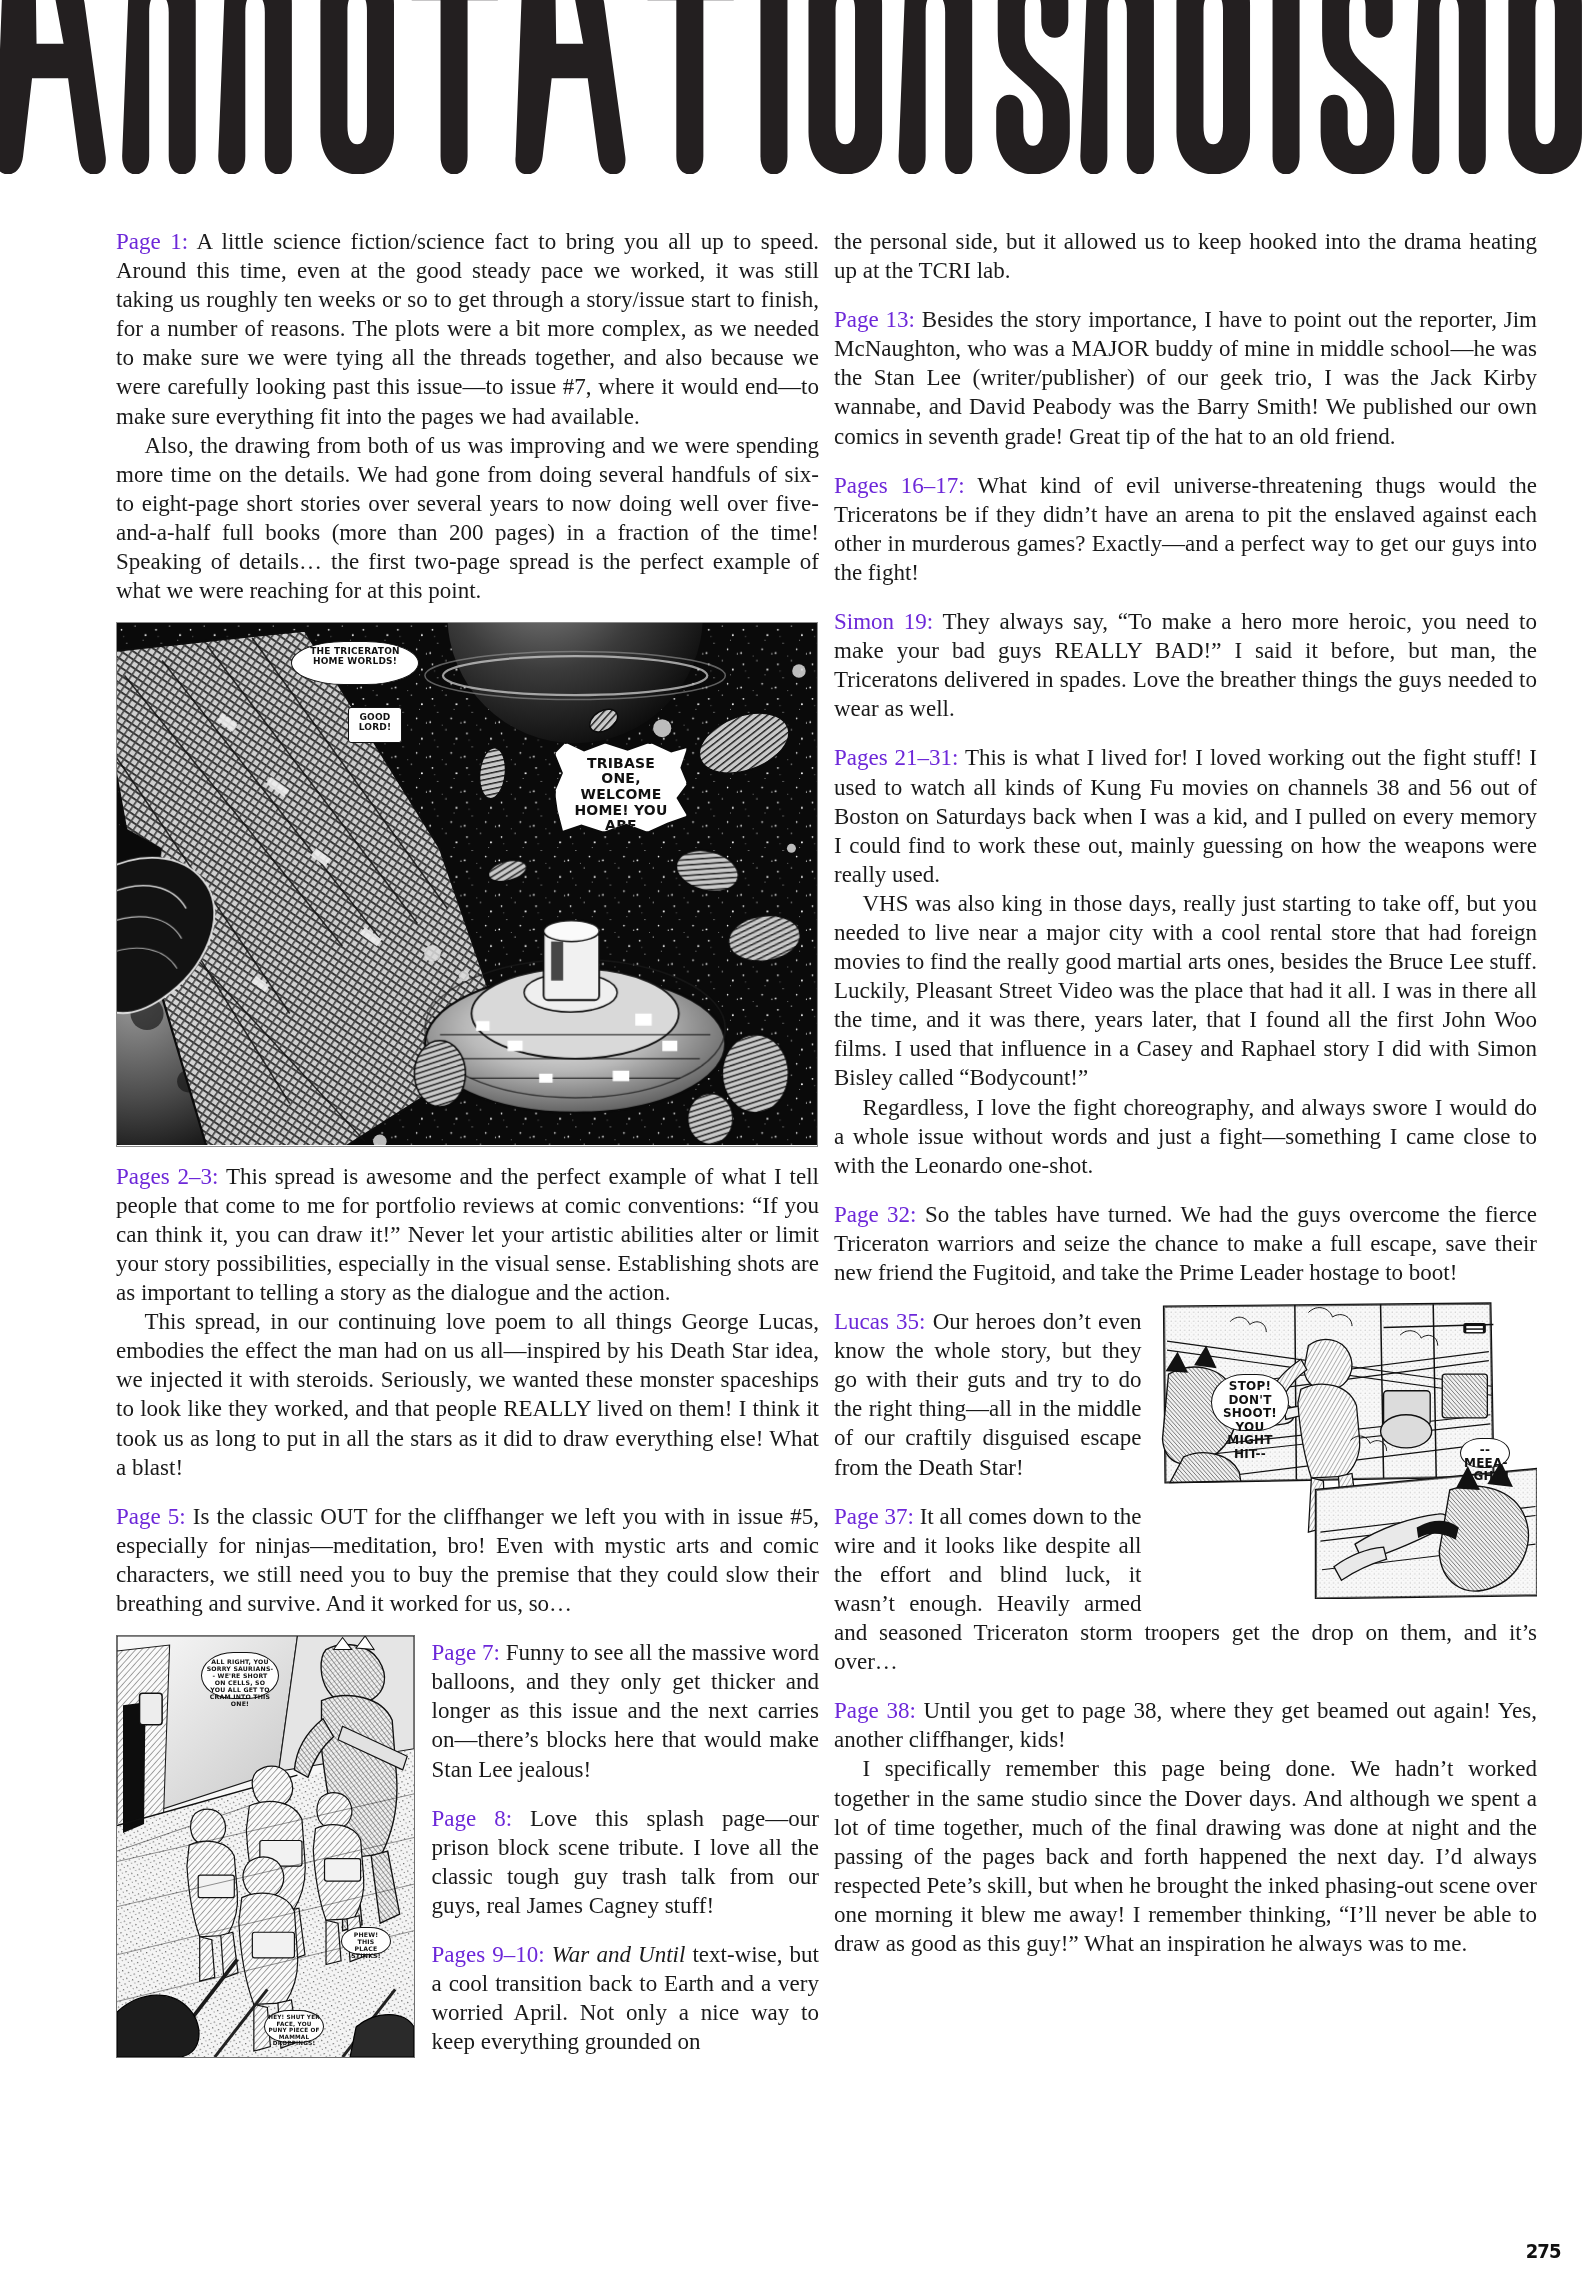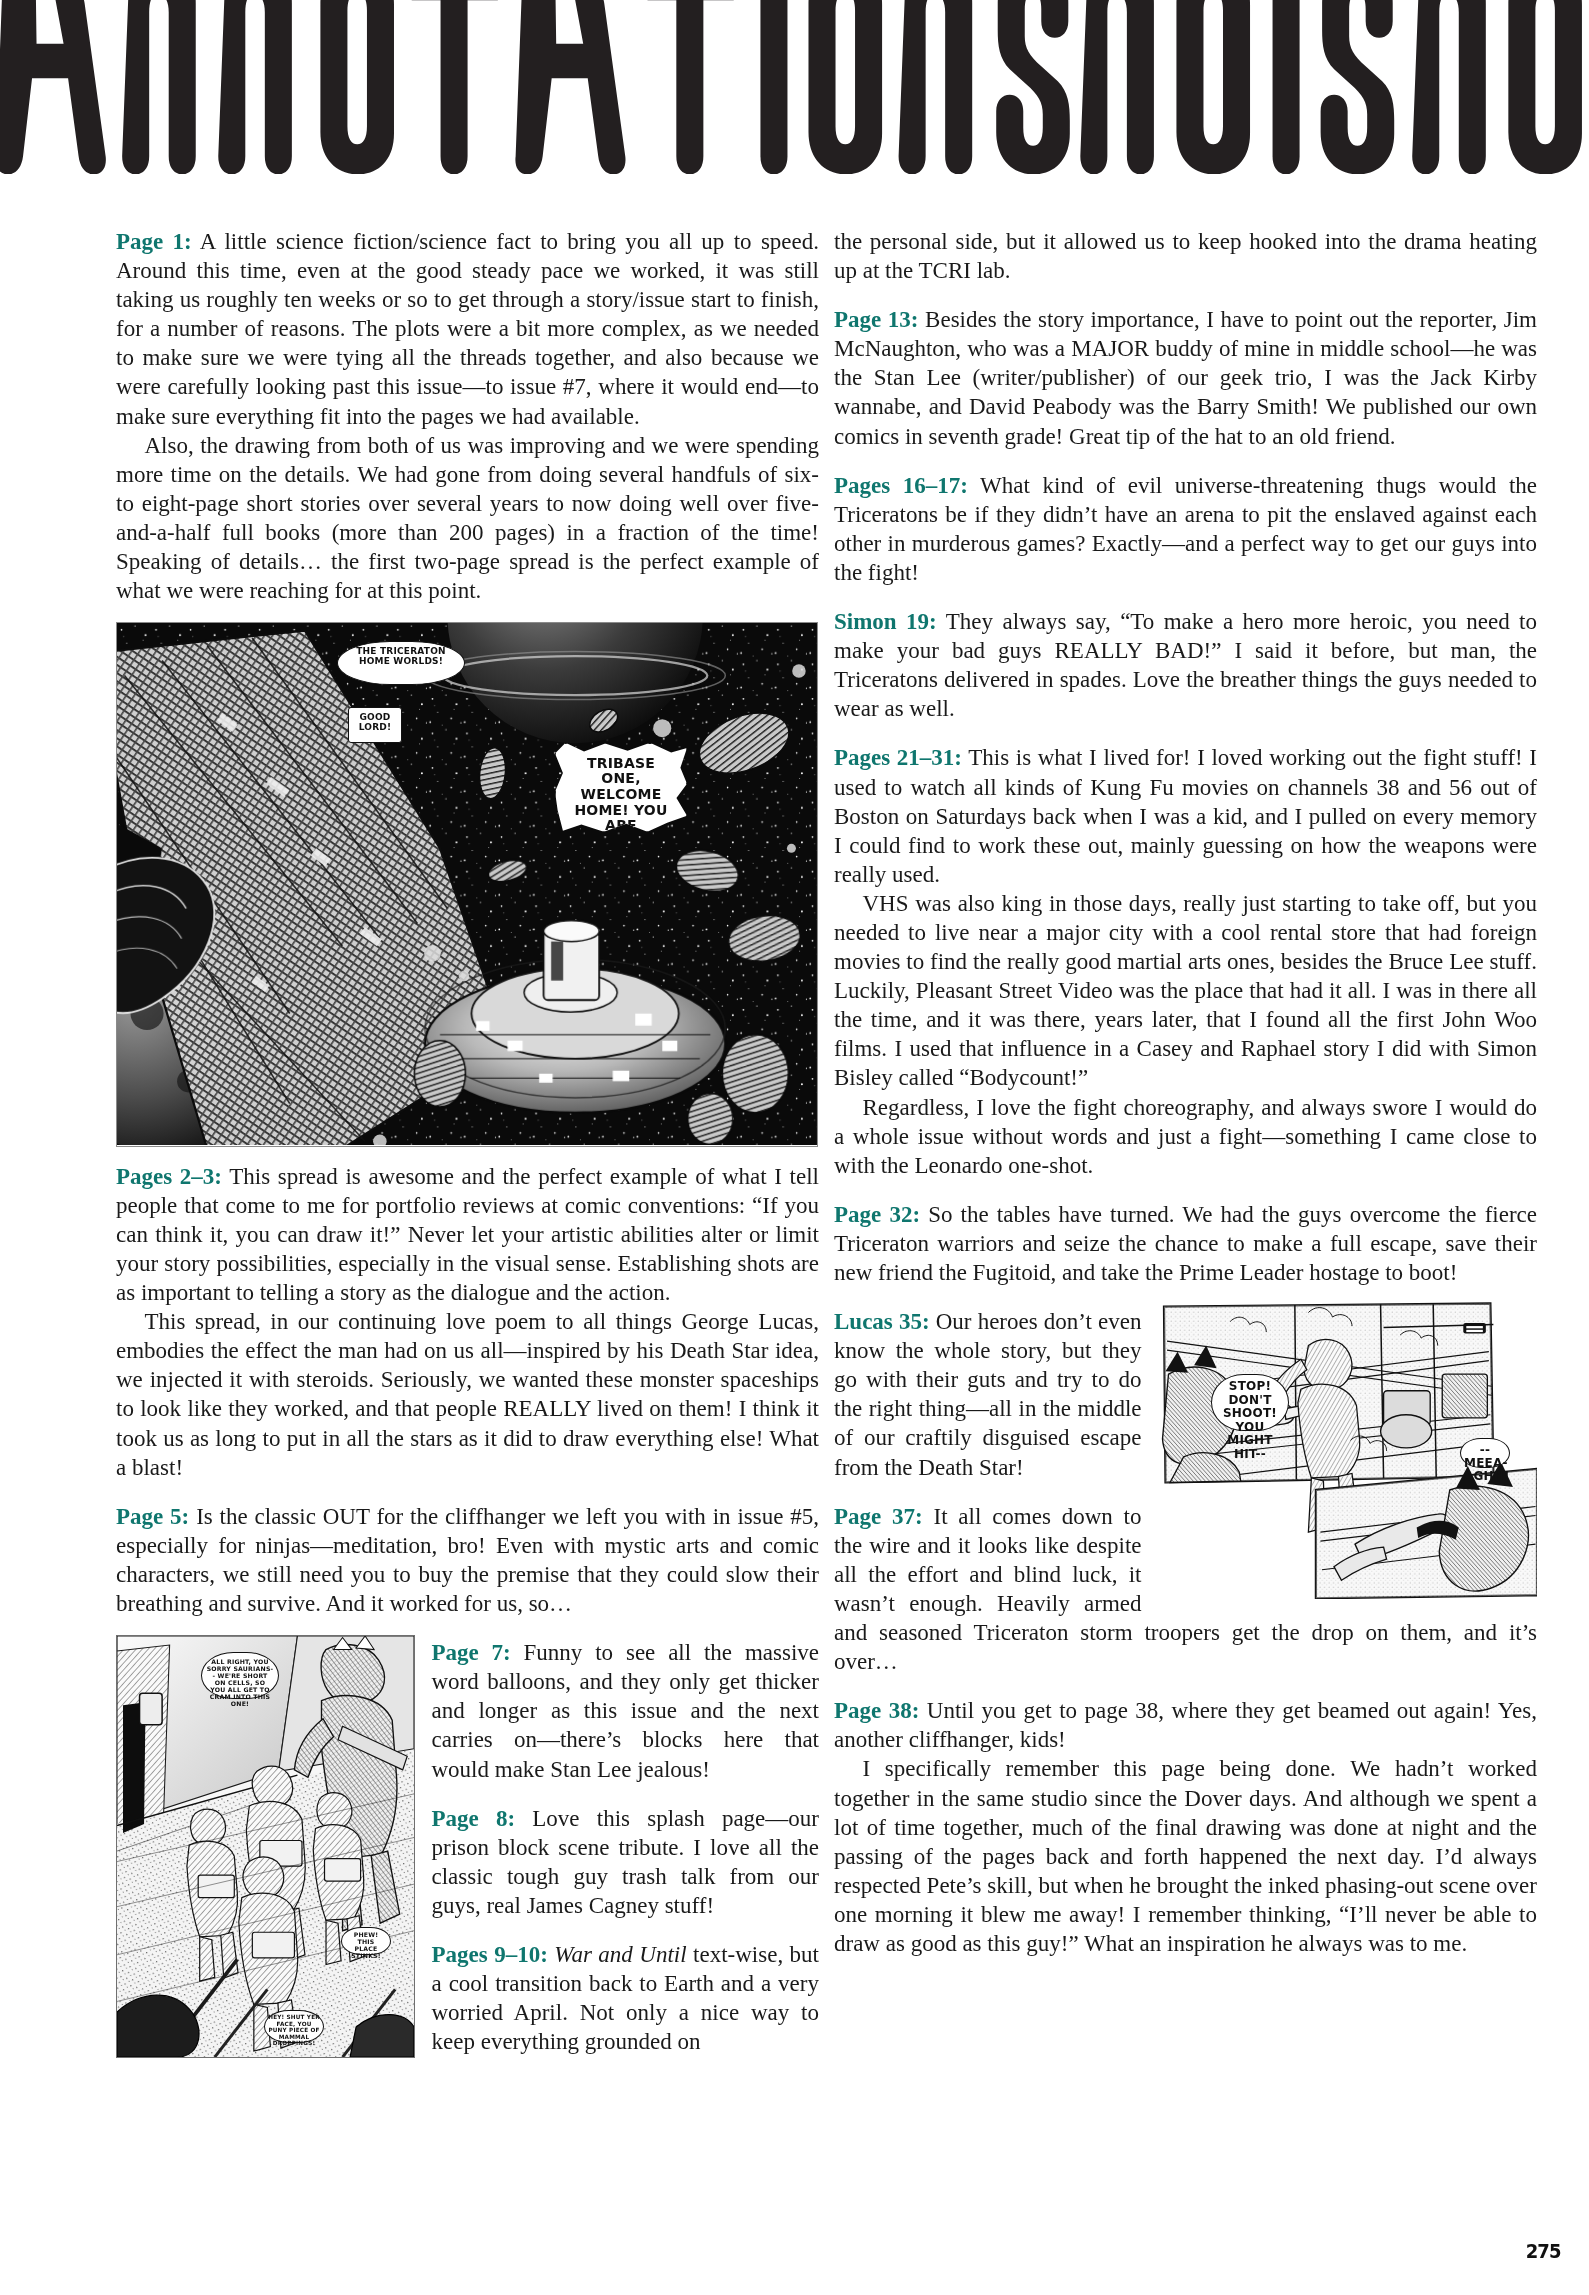--- a/index.html
+++ b/index.html
@@ -26,21 +26,21 @@
     text-align:justify;
     -webkit-hyphens:none;hyphens:none;
   }
   #col-left{left:116px;}
   #col-right{left:834px;}
 
   p{margin:0;}
   p.flow{text-indent:28.5px;}
   p.gap{margin-top:20px;}
   .lead{
-    color:#0f766e;font-weight:bold;
+    color:#6d28d9;font-weight:normal;
     font-family:"Liberation Serif","DejaVu Serif",serif;
   }
   .it{font-style:italic;}
 
   
   .fig{
     background:#fff;border:0.8px solid #7b7b7b;
     overflow:hidden;position:relative;
   }
   .fig.space{
@@ -258,21 +258,21 @@
         <g fill="#dcdcdc" opacity=".85">
           <circle cx="726" cy="140" r="12"></circle>
             <circle cx="908" cy="64" r="9"></circle>
           <circle cx="420" cy="440" r="11"></circle>
             <circle cx="462" cy="470" r="7"></circle>
           <circle cx="898" cy="300" r="6"></circle>
             <circle cx="350" cy="690" r="9"></circle>
         </g>
       </svg>
 
-      <div class="balloon" style="left:174px;top:18px;width:128px;height:44px;font-size:9px;margin-left:46px;">THE TRICERATON HOME WORLDS!</div>
+      <div class="balloon" style="left:174px;top:18px;width:128px;height:44px;font-size:9px;">THE TRICERATON HOME WORLDS!</div>
       <div class="balloon rect" style="left:231px;top:84px;width:54px;height:36px;font-size:9px;border-radius:3px;">GOOD LORD!</div>
       <div class="balloon jag" style="left:438px;top:120px;width:132px;height:89px;font-size:14px;padding:12px 10.5px;">TRIBASE ONE, WELCOME HOME! YOU ARE CLEARED TO DOCK AT REPUBLIC CENTRAL, BAY 48!</div>
     </div>
 
     <p><span class="lead">Pages 2–3:</span><span> This spread is awesome and the perfect example of what I tell people that come to me for portfolio reviews at comic conventions: “If you can think it, you can draw it!” Never let your artistic abilities alter or limit your story possibilities, especially in the visual sense. Establishing shots are as important to telling a story as the dialogue and the action.</span></p>
     <p class="flow">This spread, in our continuing love poem to all things George Lucas, embodies the effect the man had on us all—inspired by his Death Star idea, we injected it with steroids. Seriously, we wanted these monster spaceships to look like they worked, and that people REALLY lived on them! I think it took us as long to put in all the stars as it did to draw everything else! What a blast!</p>
 
     <p class="gap"><span class="lead">Page 5:</span><span> Is the classic OUT for the cliffhanger we left you with in issue #5, especially for ninjas—meditation, bro! Even with mystic arts and comic characters, we still need you to buy the premise that they could slow their breathing and survive. And it worked for us, so…</span></p>
 
     <div class="fig prison">

